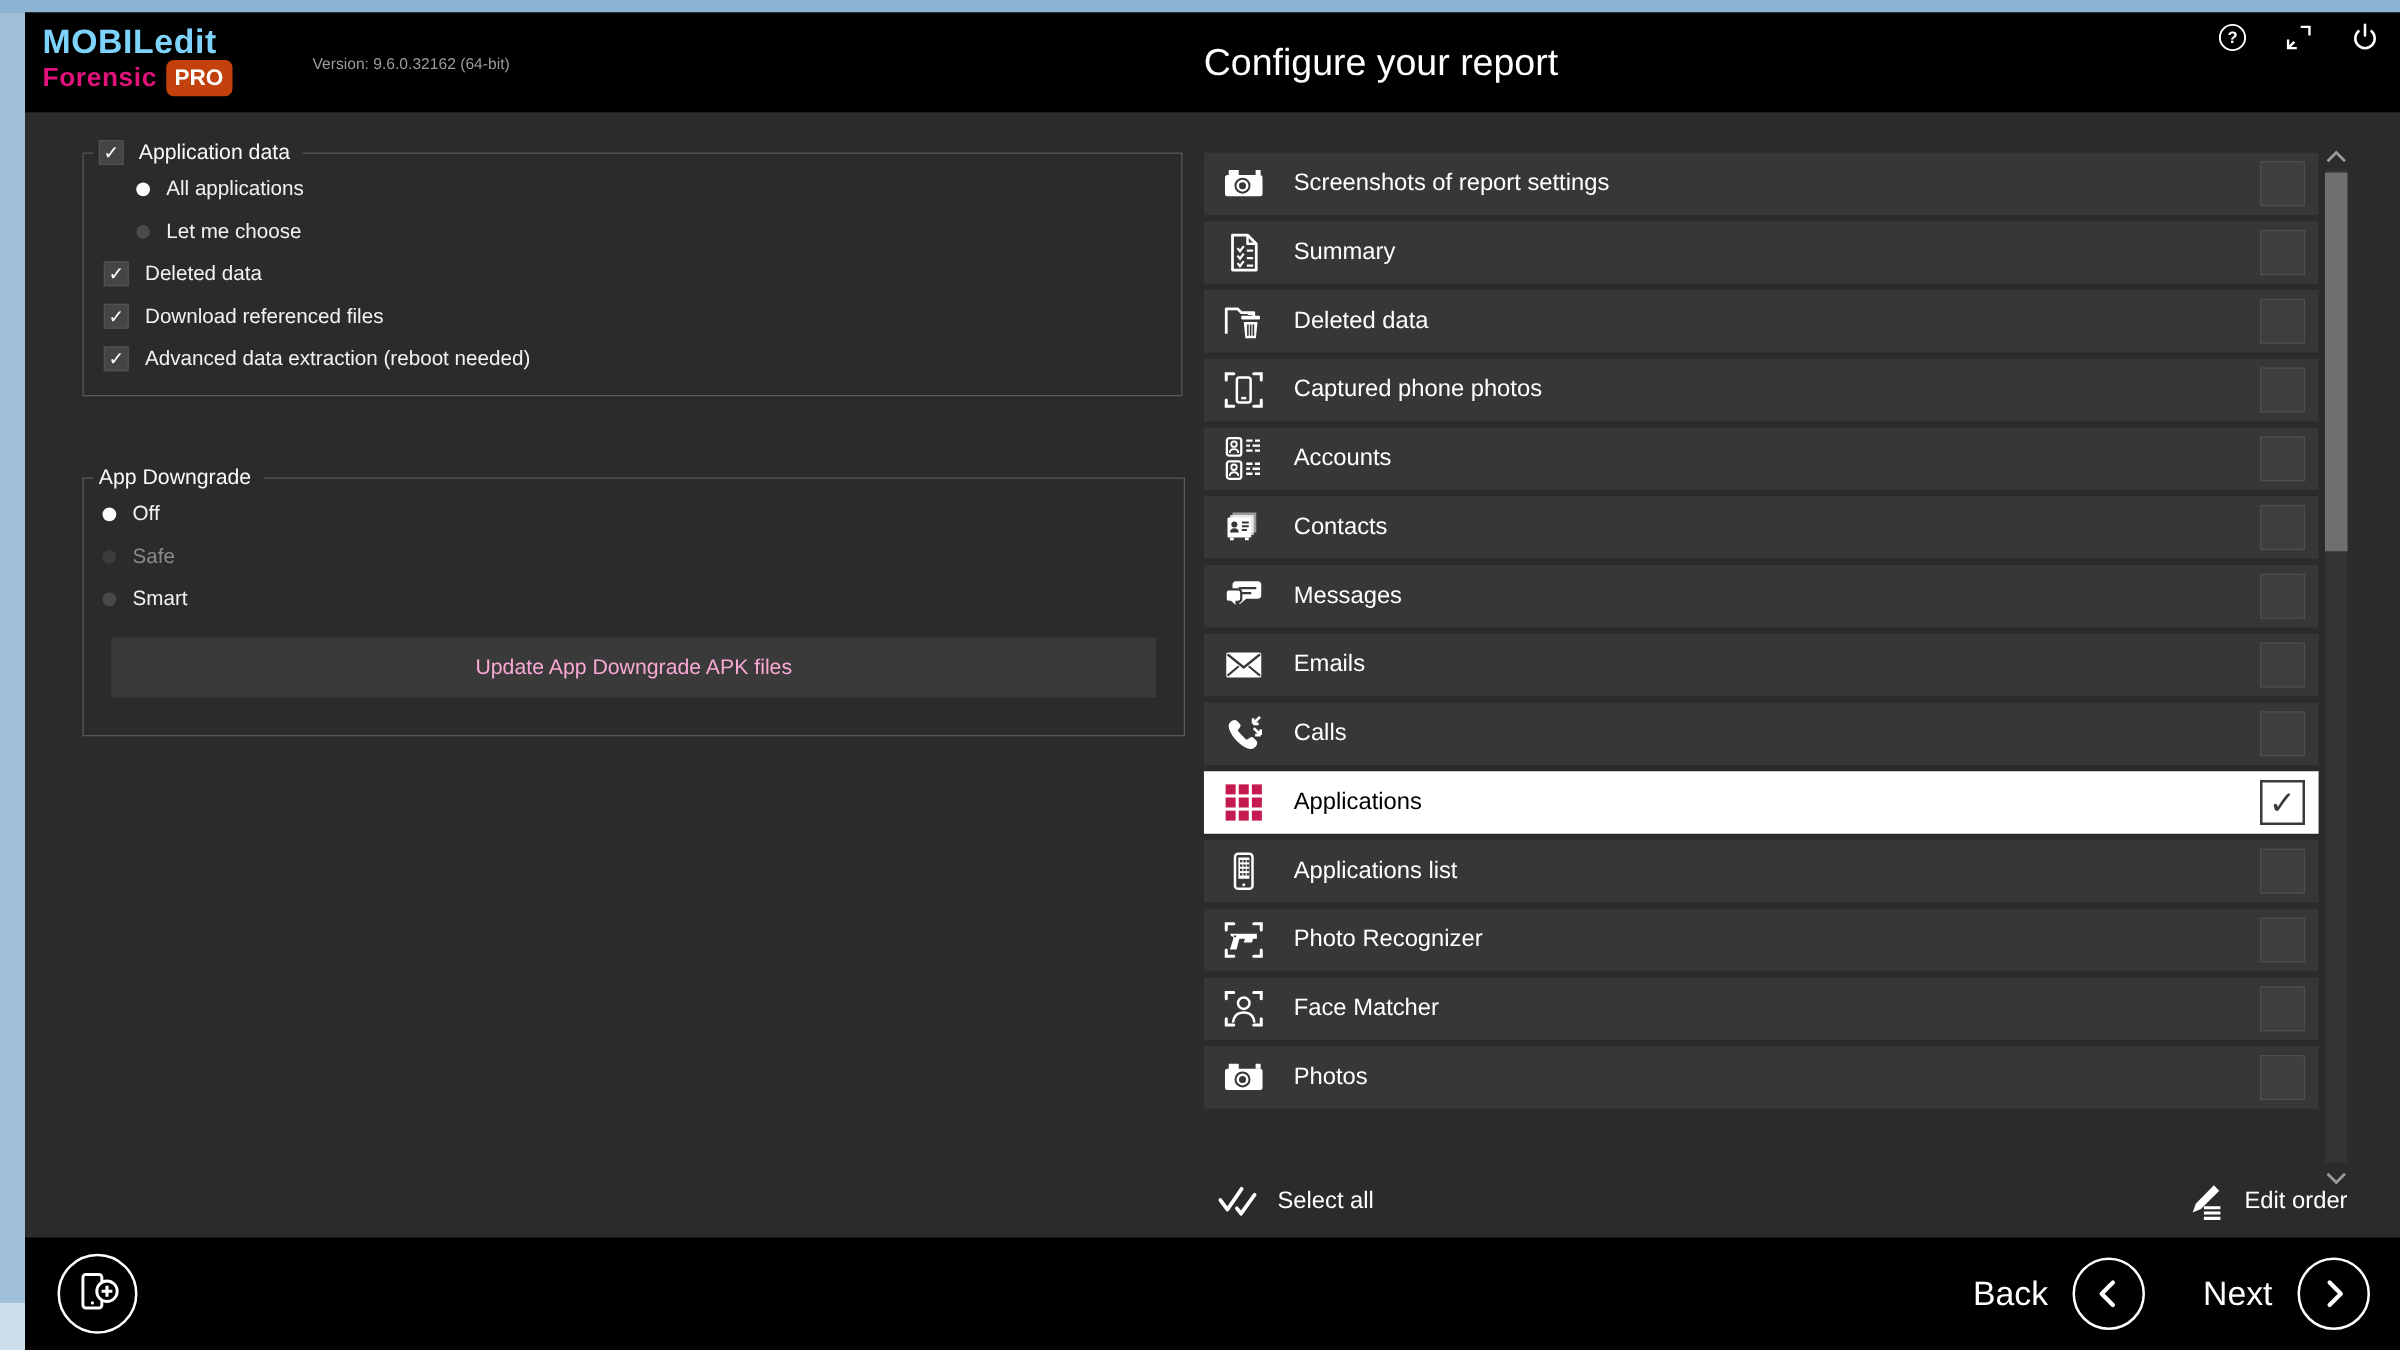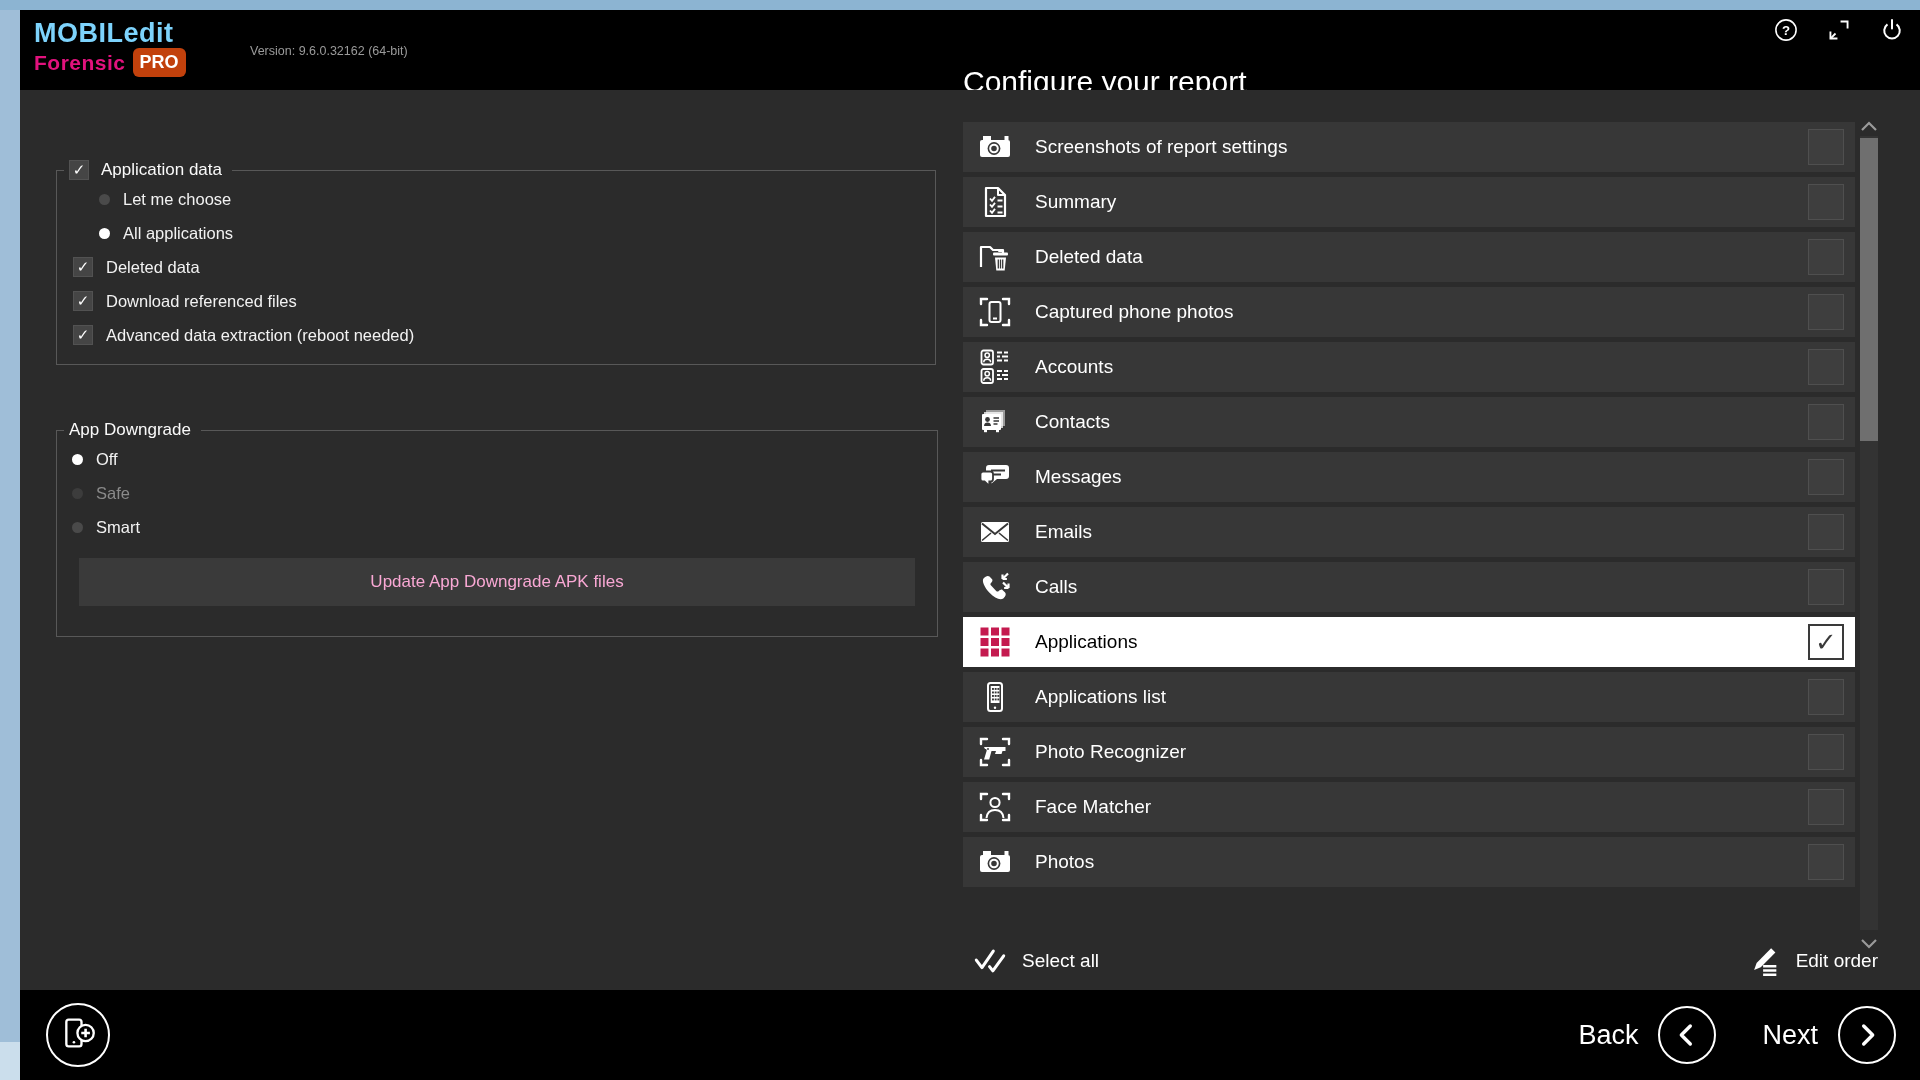--- a/index.html
+++ b/index.html
@@ -16,30 +16,30 @@
 
   
   .topbar { position:absolute; left:0; top:0; width:100%; height:80px; background:#000; }
   .logo { position:absolute; left:14px; top:8px; }
   .logo-line1 { color:#7dd3fc; font-size:27px; font-weight:700; letter-spacing:.5px; line-height:30px; }
   .logo-line2 { display:flex; align-items:center; gap:7px; line-height:26px; }
   .logo-forensic { color:#e2127d; font-size:21px; font-weight:700; letter-spacing:.5px; }
   .logo-badge { background:#c2410c; color:#fff; font-size:18px; font-weight:700;
                 padding:1px 7px 2px; border-radius:6px; }
   .version { position:absolute; left:230px; top:34px; color:#9a9a9a; font-size:12.5px; }
-  .page-title { position:absolute; left:943px; top:24px; color:#fff; font-size:30px; font-weight:300;margin-top:31px; }
+  .page-title { position:absolute; left:943px; top:24px; color:#fff; font-size:30px; font-weight:300; }
   .header-icons { position:absolute; right:14px; top:6px; display:flex; gap:25px; align-items:center; }
   .hicon { width:28px; height:28px; cursor:pointer; }
   .hicon svg { width:100%; height:100%; }
 
   
   .main { position:absolute; left:0; top:80px; width:100%; height:900px; background:#2b2b2b; }
 
-  fieldset.group { position:absolute; left:36px; width:880px; border:1px solid #585858;
-                   color:#f0f0f0; padding:2px 0 12px;margin-top:48px; }
+  fieldset.group { position:absolute; left:46px; width:880px; border:1px solid #585858;
+                   color:#f0f0f0; padding:2px 0 12px; }
   #group-appdata { top:22px; }
   #group-downgrade { top:282px; }
   legend.group-legend { margin-left:7px; padding:0 10px 0 5px; display:flex; align-items:center;
                         gap:12px; font-size:17px; font-weight:300; color:#fafafa; }
   .opt-row { display:flex; align-items:center; gap:13px; height:34px; font-size:16.5px; font-weight:300; }
   .opt-row.radio-row { padding-left:42px; }
   #group-downgrade .opt-row.radio-row { padding-left:15px; }
   .opt-row.check-row { padding-left:16px; }
   .opt-row .lbl { color:#f2f2f2; }
   .opt-row .lbl.disabled { color:#8a8a8a; }
@@ -139,26 +139,26 @@
 
     <div class="main">
 
       <fieldset class="group" id="group-appdata">
         <legend class="group-legend">
           <span class="cbx checked"></span>
           <span>Application data</span>
         </legend>
         <div id="appdata-radios">
             <div class="opt-row radio-row">
+    <span class="radio-dot selected"></span>
+    <span class="lbl">All applications</span>
+  </div>
+            <div class="opt-row radio-row">
     <span class="radio-dot"></span>
     <span class="lbl">Let me choose</span>
-  </div>
-            <div class="opt-row radio-row">
-    <span class="radio-dot selected"></span>
-    <span class="lbl">All applications</span>
   </div>
           </div>
         <div id="appdata-checks">
             <div class="opt-row check-row">
     <span class="cbx checked"></span>
     <span class="lbl">Deleted data</span>
   </div>
             <div class="opt-row check-row">
     <span class="cbx checked"></span>
     <span class="lbl">Download referenced files</span>

